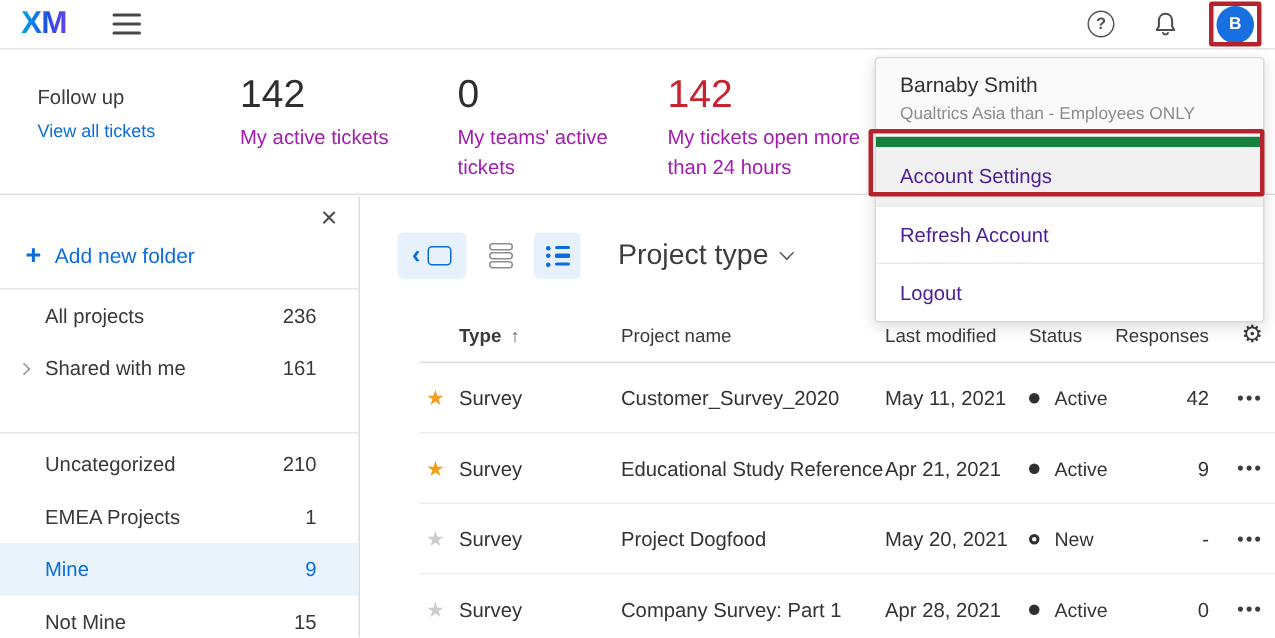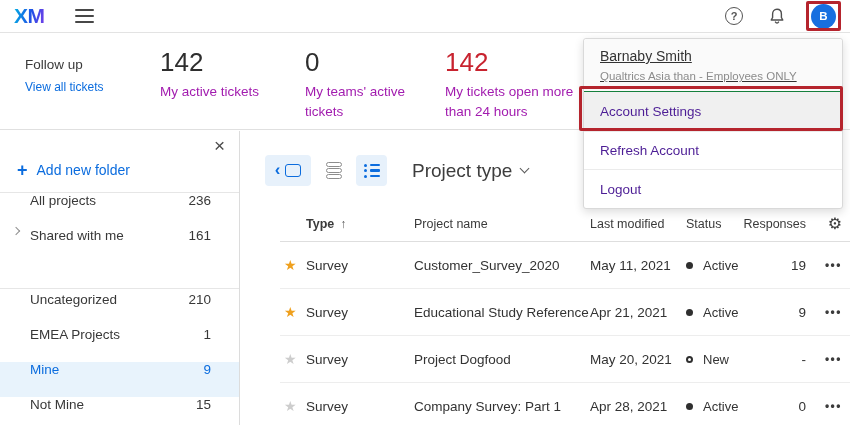--- a/index.html
+++ b/index.html
@@ -43,21 +43,21 @@
   .sidebar{position:absolute;top:131px;left:0;width:240px;bottom:0;background:#fff;
            border-right:1px solid #dcdcdc;}
   .sb-close{position:absolute;top:5px;right:14px;font-size:19px;color:#4c4c4c;cursor:pointer;line-height:1;}
   .add-folder{position:absolute;top:30px;left:17px;display:flex;align-items:center;color:var(--accent);cursor:pointer;}
   .af-plus{font-size:18px;font-weight:700;margin-right:9px;line-height:1;}
   .af-label{font-size:14px;}
   .sb-div1{position:absolute;top:61px;left:0;right:0;border-top:1px solid #e6e6e6;}
   .sb-group1{position:absolute;top:62px;left:0;right:0;}
   .sb-div2{position:absolute;top:157px;left:0;right:0;border-top:1px solid #e6e6e6;}
   .sb-group2{position:absolute;top:161px;left:0;right:0;}
-  .side-row{height:35px;display:flex;padding:0 28px 0 30px;
+  .side-row{height:35px;display:flex;align-items:center;padding:0 28px 0 30px;
             font-size:13.5px;color:#383838;position:relative;cursor:pointer;}
   .side-row.selected{background:var(--sel-bg);color:var(--accent);}
   .side-row .cnt{margin-left:auto;}
   .side-chev{position:absolute;left:13px;width:6px;height:6px;
              border-right:1.5px solid #8f8f8f;border-bottom:1.5px solid #8f8f8f;transform:rotate(-45deg);}
 
   
   .main{position:absolute;left:241px;top:131px;right:0;bottom:0;background:#fff;}
   .toolbar{position:absolute;left:24px;top:24px;display:flex;align-items:center;}
   .tb-btn{height:31px;border-radius:4px;background:#e7f1fb;display:flex;align-items:center;
@@ -91,21 +91,21 @@
   .cell-status{display:flex;align-items:center;gap:10px;font-size:13px;}
   .dot{width:7px;height:7px;border-radius:50%;background:#2f2f2f;flex:0 0 auto;}
   .dot.new{background:transparent;border:2px solid #2f2f2f;}
   .cell-resp{justify-self:end;padding-right:6px;}
   .cell-actions{justify-self:end;padding-right:8px;font-size:12px;font-weight:700;
                 letter-spacing:1.5px;color:#3c3c3c;cursor:pointer;}
 
   
   .user-menu{position:absolute;left:583px;top:38px;width:260px;background:#fff;
              border:1px solid #d9d9d9;border-radius:3px;box-shadow:0 3px 10px rgba(0,0,0,.14);z-index:20;}
-  .um-head{background:#fafafa;padding:9px 16px 8px;border-bottom:1px solid #15803d;border-radius:3px 3px 0 0;text-decoration:underline;}
+  .um-head{background:#fafafa;padding:9px 16px 8px;border-bottom:7px solid #15803d;border-radius:3px 3px 0 0;}
   .um-name{font-size:14px;color:#333;line-height:16px;}
   .um-org{font-size:11.5px;color:#8c8c8c;margin-top:6px;line-height:13px;}
   .um-item{height:38px;display:flex;align-items:center;padding:0 16px;font-size:13.5px;
            color:#4c1d95;border-bottom:1px solid #ebebeb;cursor:pointer;}
   .um-item:last-child{border-bottom:none;}
   .um-item.hl{background:#f0f0f0;height:40px;}
 
   
   .ann{position:absolute;border:3px solid var(--ann-red);z-index:30;pointer-events:none;border-radius:2px;}
   #ann-avatar{left:806px;top:1px;width:35px;height:30px;}
@@ -239,21 +239,21 @@
       <div id="t-body">
           <div class="t-row">
             <span class="cell-star on">★</span>
             <span class="cell-type">Survey</span>
             <span class="cell-name">Customer_Survey_2020</span>
             <span class="cell-mod">May 11, 2021</span>
             <span class="cell-status">
               <span class="dot"></span>
               <span class="st-lbl">Active</span>
             </span>
-            <span class="cell-resp">19</span>
+            <span class="cell-resp">42</span>
             <span class="cell-actions">•••</span>
           </div>
           <div class="t-row">
             <span class="cell-star on">★</span>
             <span class="cell-type">Survey</span>
             <span class="cell-name">Educational Study Reference</span>
             <span class="cell-mod">Apr 21, 2021</span>
             <span class="cell-status">
               <span class="dot"></span>
               <span class="st-lbl">Active</span>

